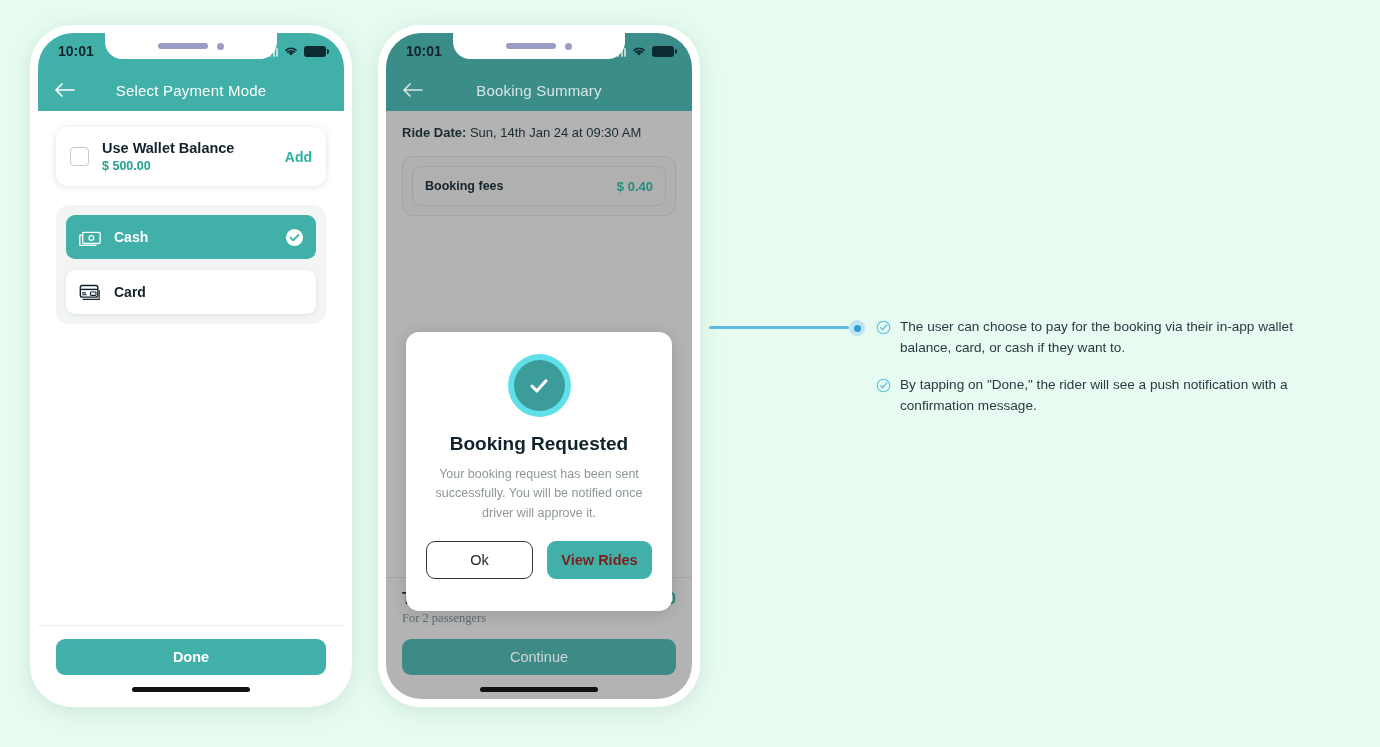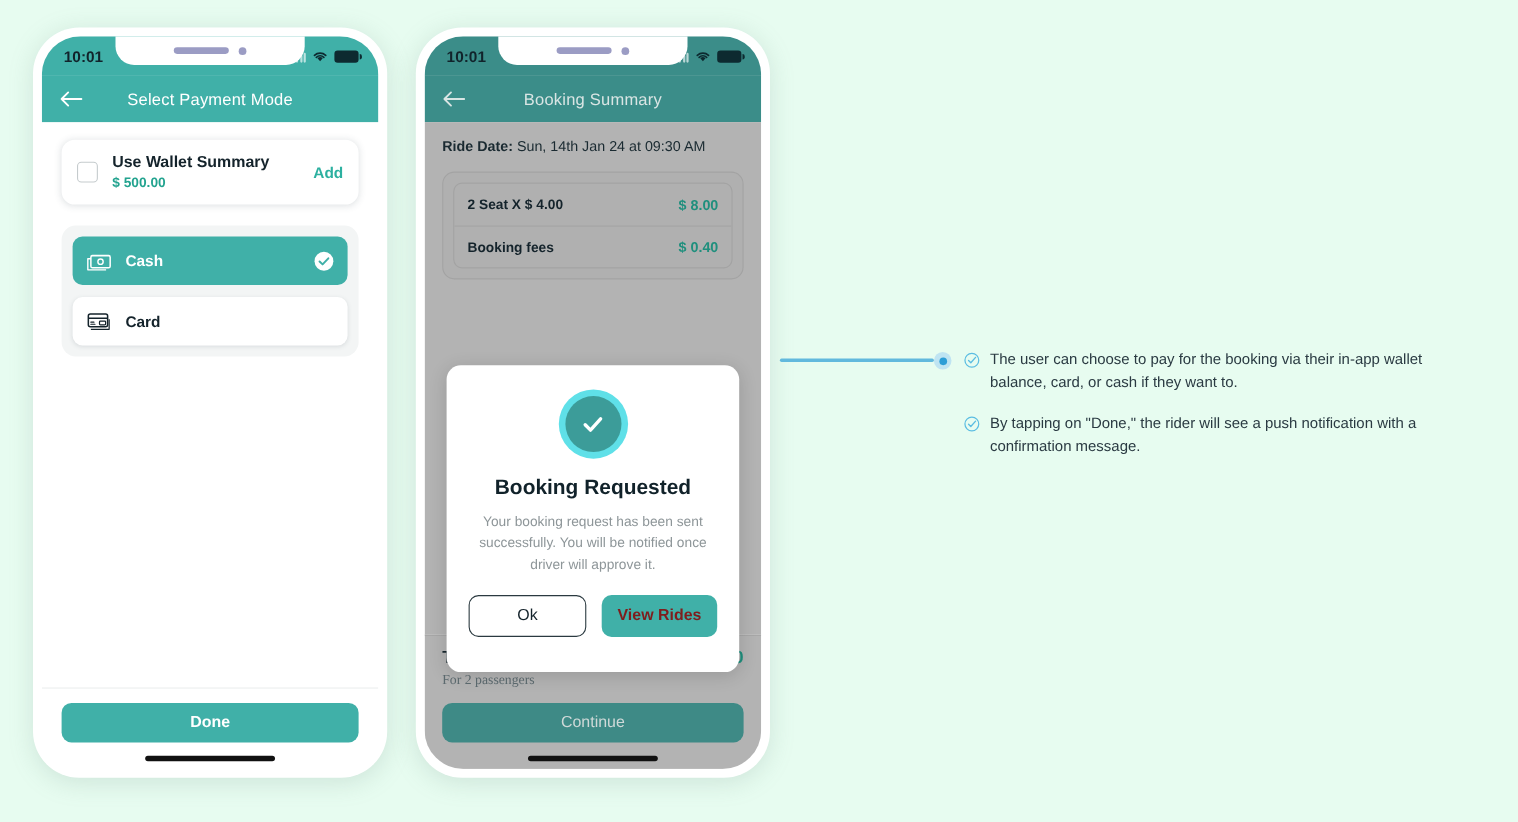--- a/index.html
+++ b/index.html
@@ -287,21 +287,21 @@
           <path d="M8 2 L2 8 L8 14 M2 8 H20" stroke="#ffffff" stroke-width="1.7" fill="none" stroke-linecap="round" stroke-linejoin="round"></path>
         </svg>
         <div class="appbar-title">Select Payment Mode</div>
       </div>
 
       <div class="p1-body">
 
         <div class="wallet-card">
           <div class="checkbox"></div>
           <div class="wallet-txt">
-            <div class="wallet-title">Use Wallet Summary</div>
+            <div class="wallet-title">Use Wallet Balance</div>
             <div class="wallet-amt">$ 500.00</div>
           </div>
           <div class="add-link">Add</div>
         </div>
 
         <div class="pay-group">
 
           <div class="pay-row selected">
             <svg class="pay-icon" viewBox="0 0 26 20">
               <rect x="5" y="5" width="19" height="12" rx="1.6" stroke="#ffffff" stroke-width="1.5" fill="none"></rect>
@@ -373,24 +373,20 @@
       <div class="p2-body">
 
         <div class="ride-date">
           <b>Ride Date:</b>
           <span>Sun, 14th Jan 24 at 09:30 AM</span>
         </div>
 
         <div class="fare-wrap">
           <div class="fare-box">
             <div class="fare-row">
-              <span>2 Seat X $ 4.00</span>
-              <span class="fare-amt">$ 8.00</span>
-            </div>
-            <div class="fare-row">
               <span>Booking fees</span>
               <span class="fare-amt">$ 0.40</span>
             </div>
           </div>
         </div>
 
         <div class="modal">
           <div class="succ-ring">
             <div class="succ-inner">
               <svg width="28" height="28" viewBox="0 0 28 28">

